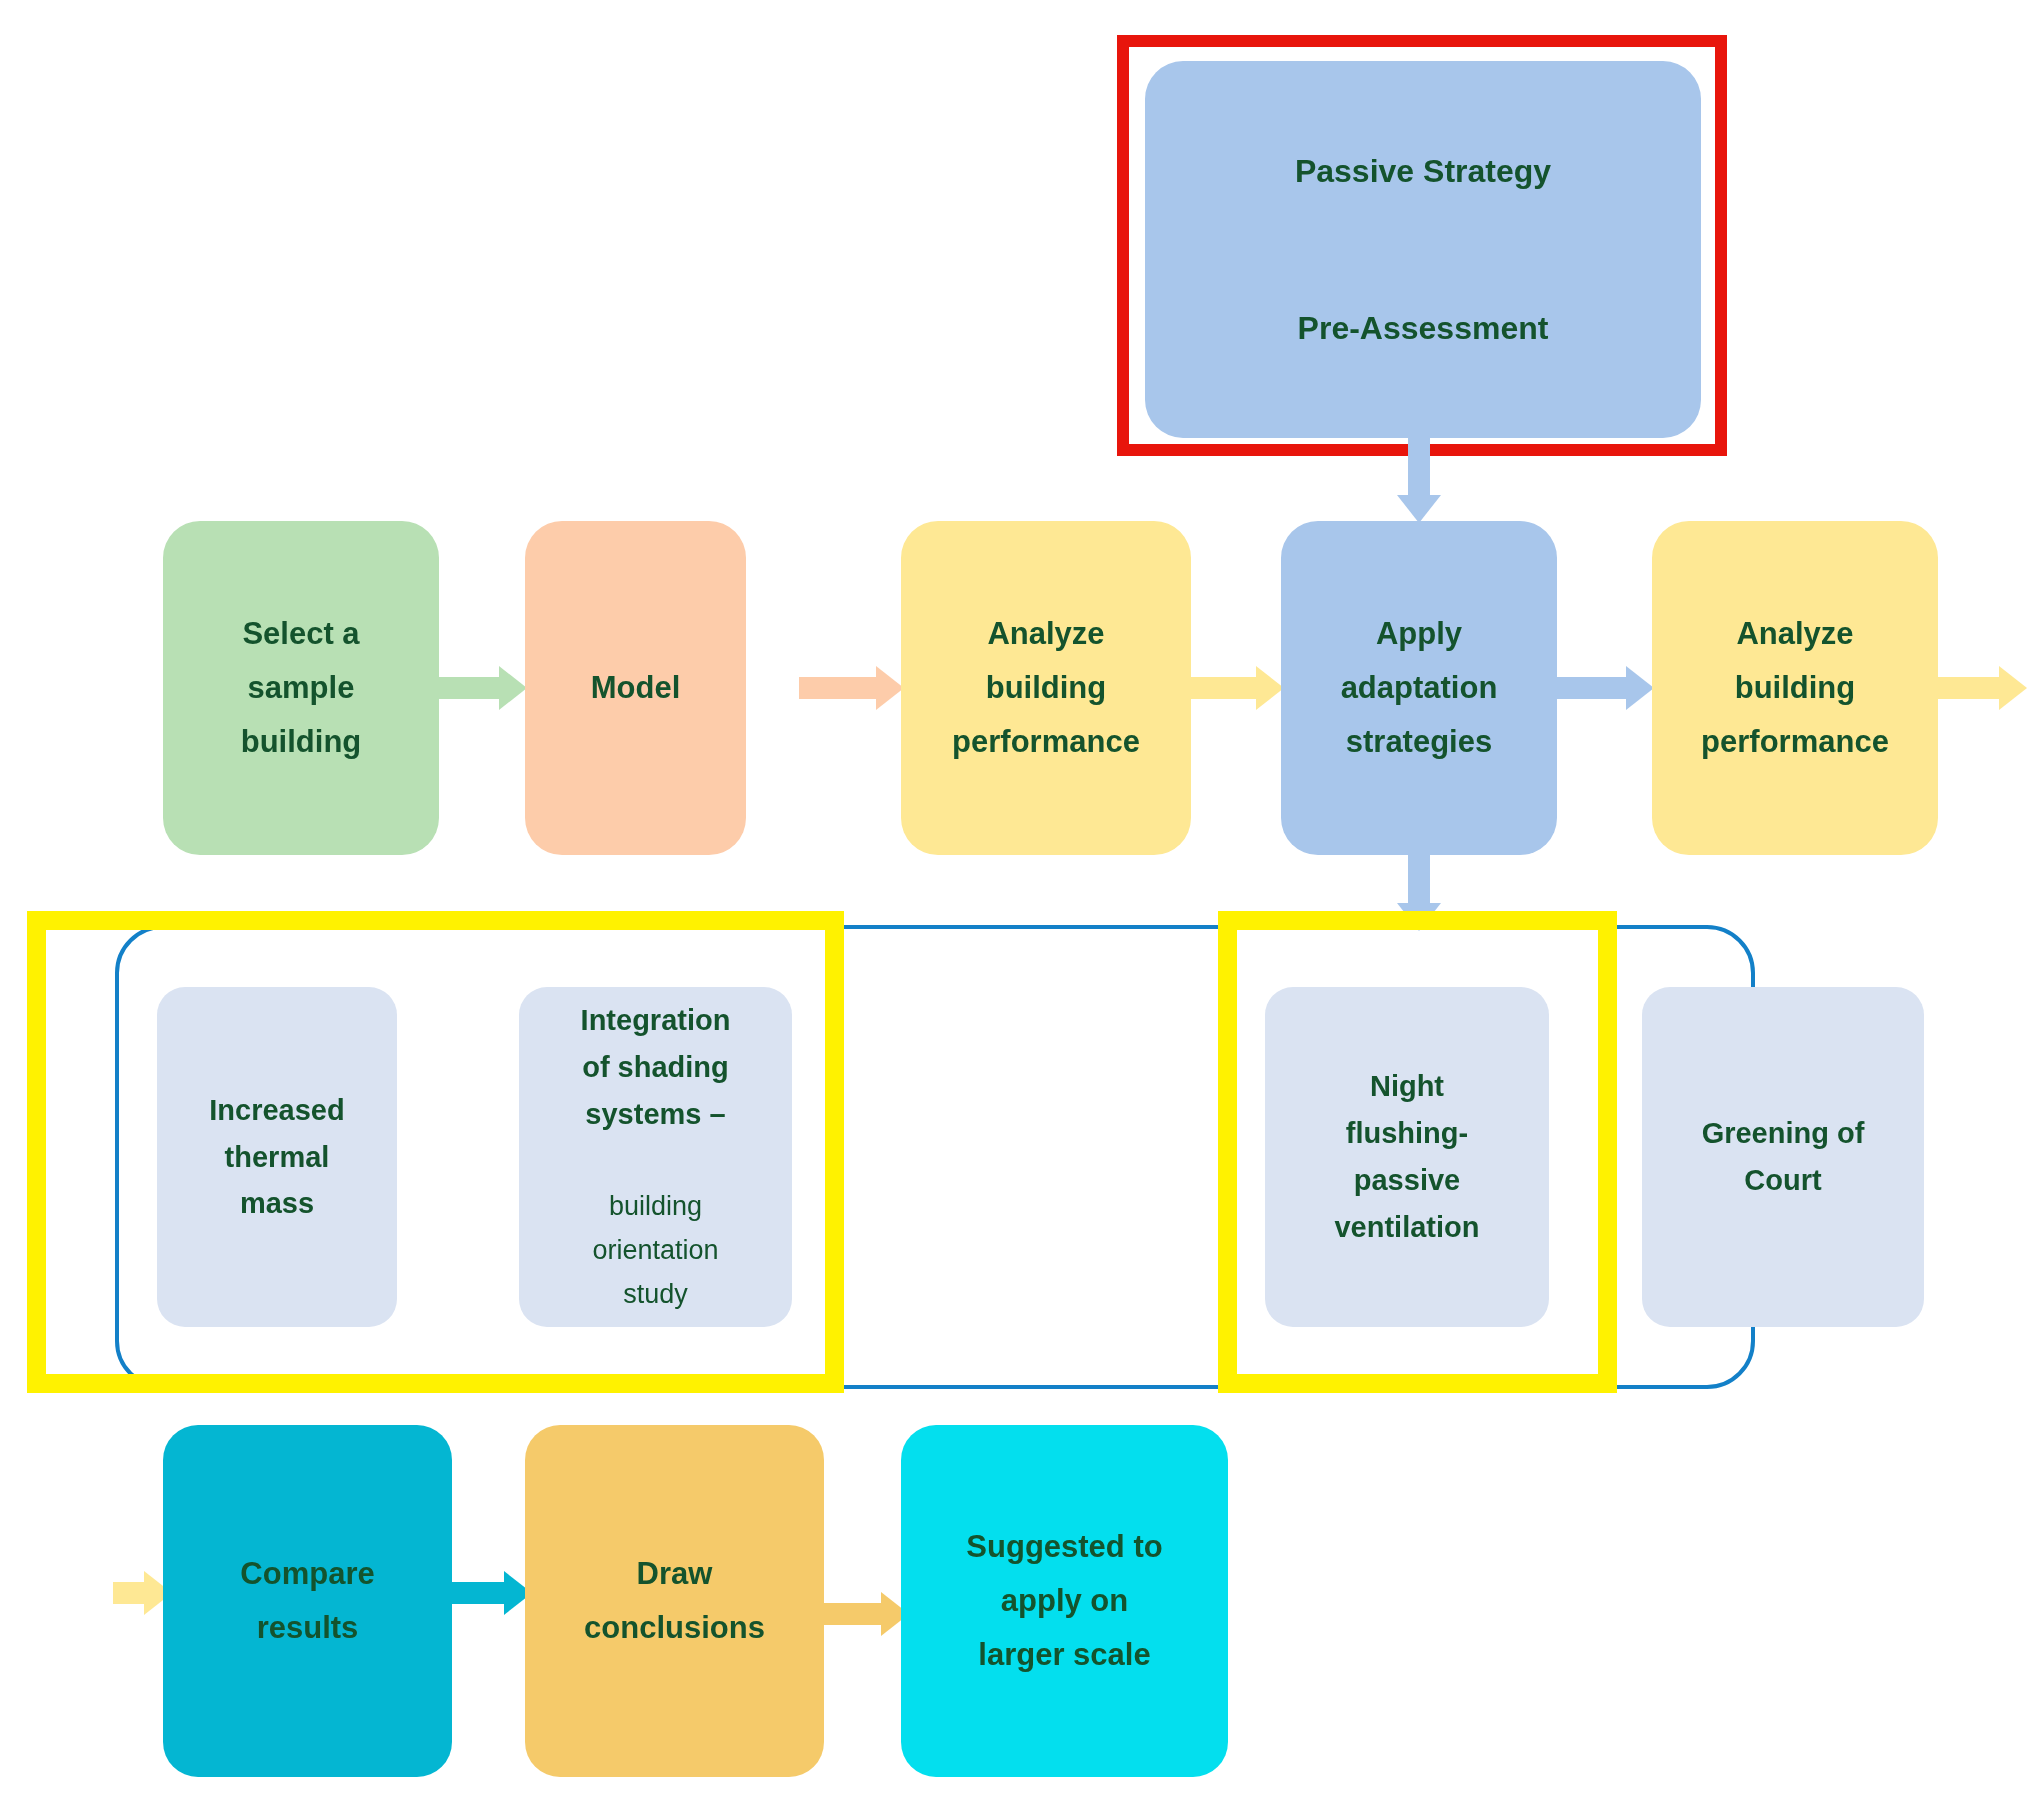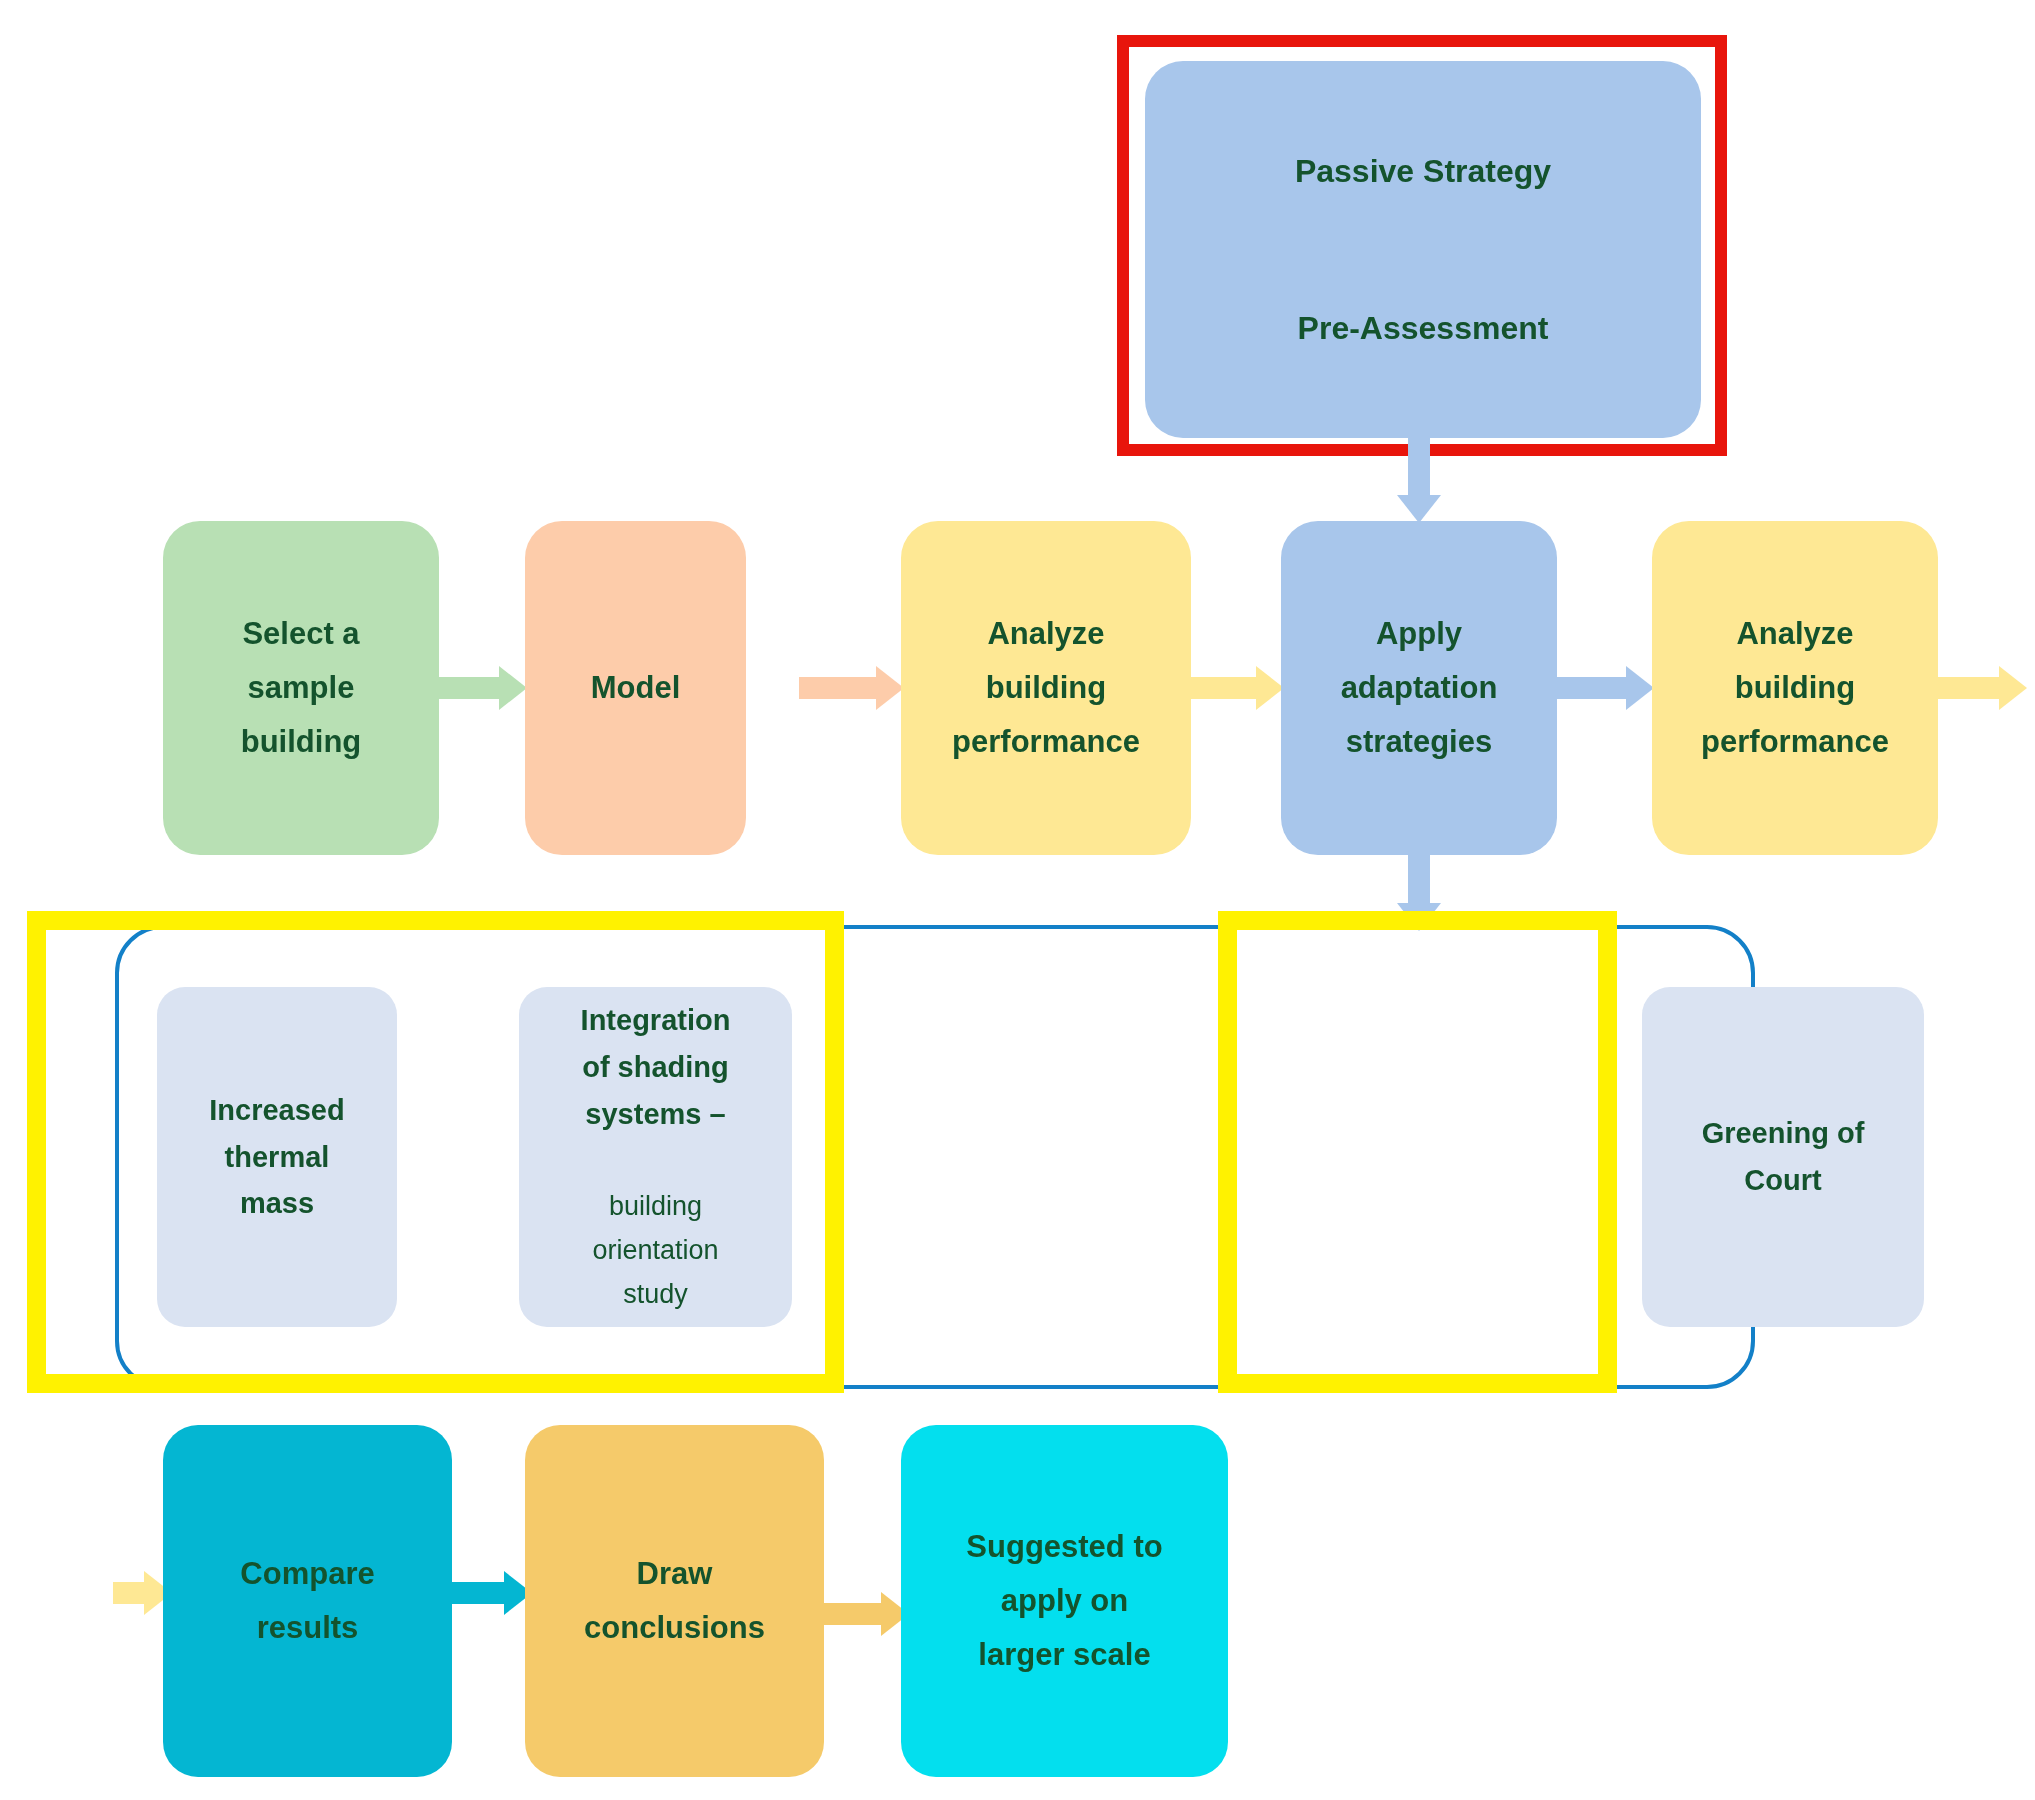--- a/index.html
+++ b/index.html
@@ -255,20 +255,26 @@
       <div>Integration
 of shading
 systems –</div>
       <div class="strat-sub">building
 orientation
 study</div>
     </div>
   </div>
 
 
+  <div class="node strat strat-4">
+    <span>Night
+flushing-
+passive
+ventilation</span>
+  </div>
 
   <div class="node strat strat-5">
     <span>Greening of
 Court</span>
   </div>
 
   <div class="yellow-outline yellow-1"></div>
   <div class="yellow-outline yellow-2"></div>
 
   <div class="arrow-h" style="left:113px; top:1571px; width:59px;">

